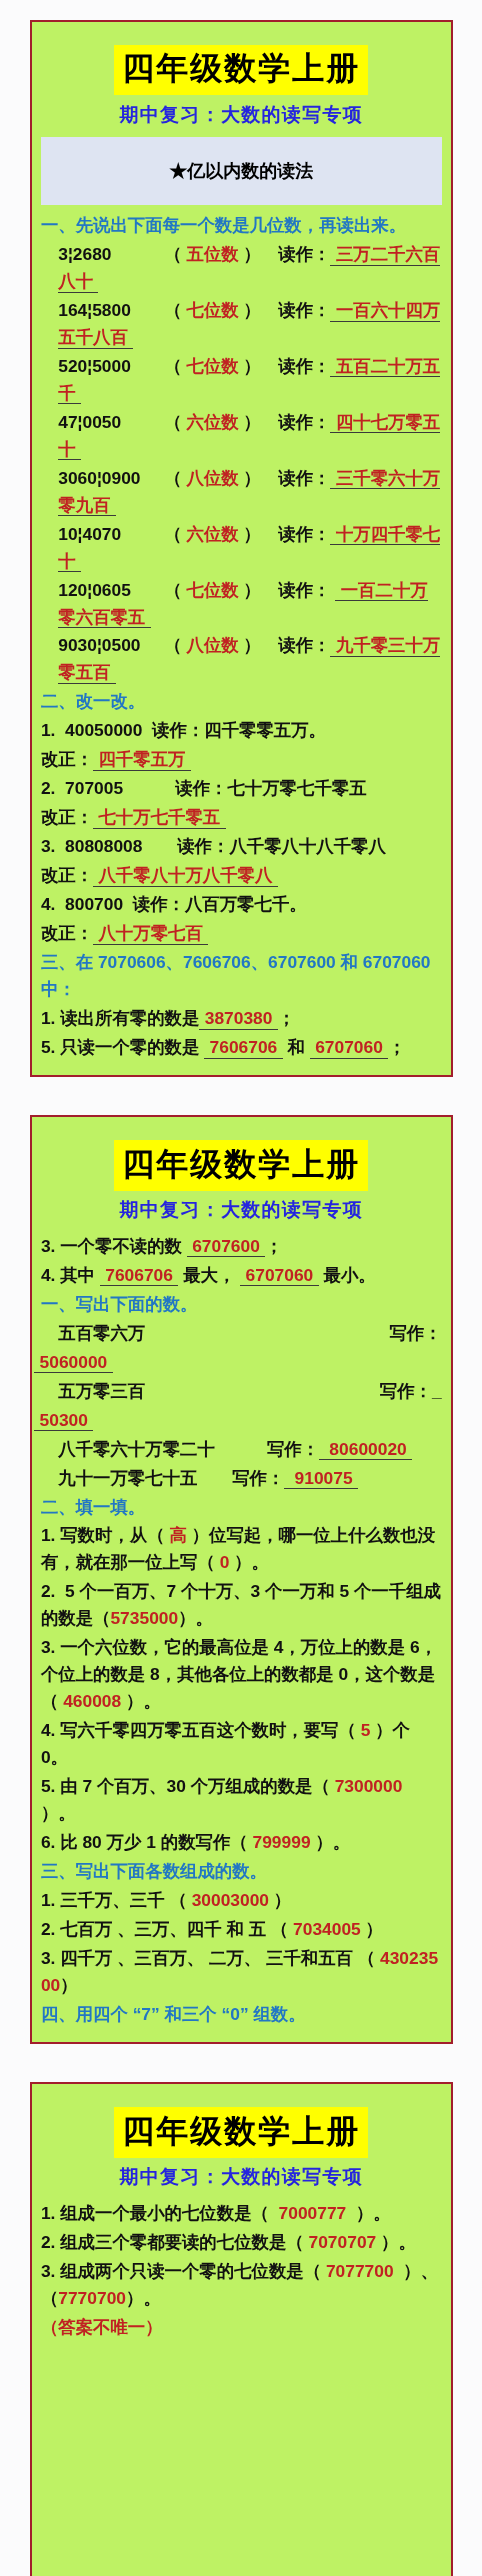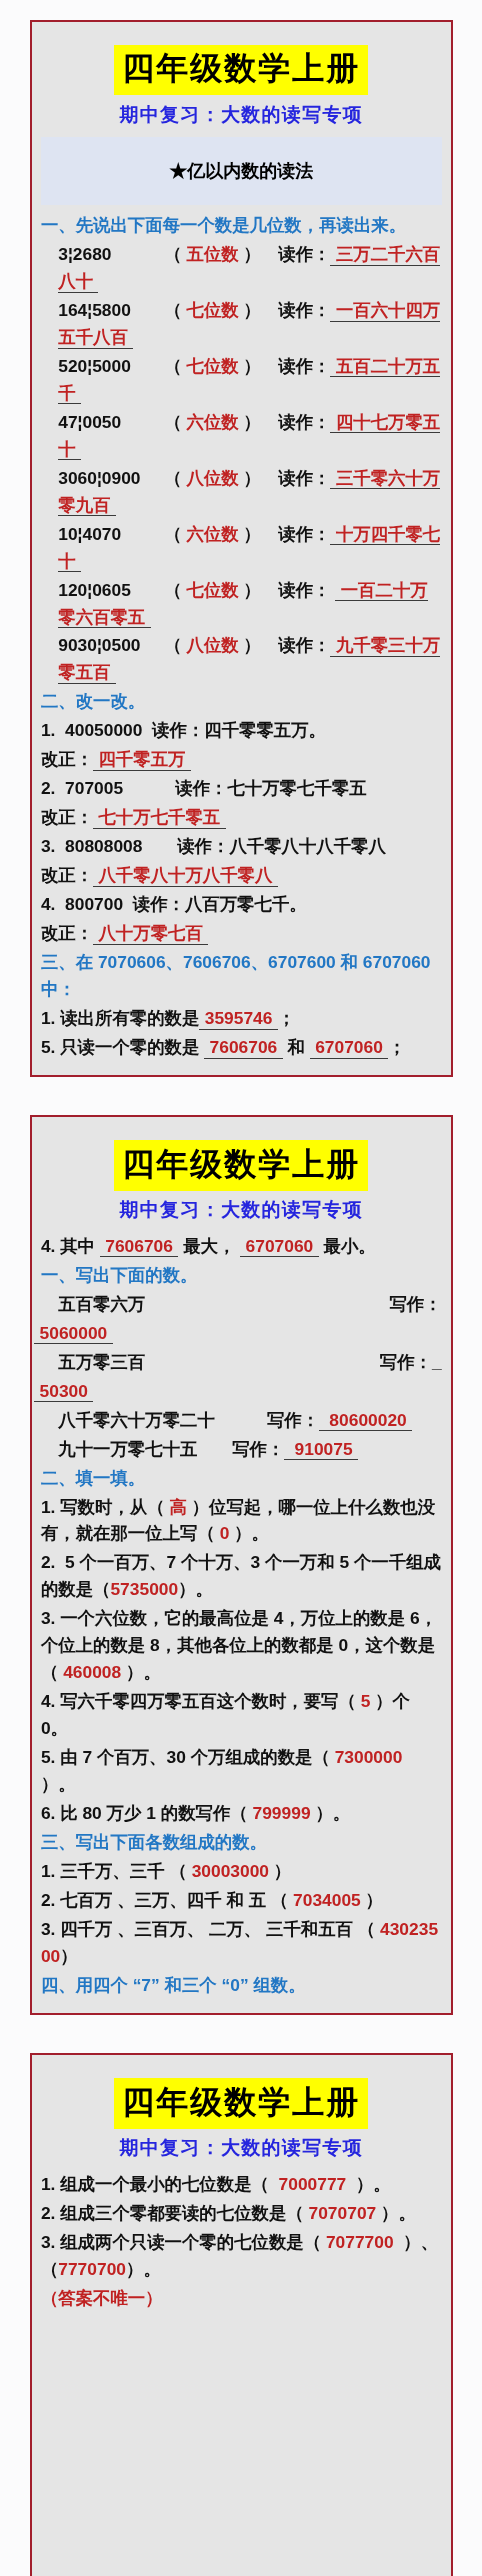--- a/index.html
+++ b/index.html
@@ -8,21 +8,21 @@
     width:482px; min-height:2576px;
     font-family:"Liberation Sans", sans-serif;
     -webkit-font-smoothing:antialiased;
   }
   .page {
     width:482px; min-height:2576px;
     padding:19.5px 29px 20px 29.5px;
     display:flex; flex-direction:column; gap:38px;
   }
   .card {
-    background:#e5e5e5;
+    background:#bef264;
     border:2px solid #a21e2c;
     min-height:820px;
     padding:19px 0 12px 0;
   }
   .card-title-wrap { text-align:center; margin:4px 0 2.7px 0; }
   .card-title {
     display:inline-block;
     background:#ffff00; color:#000;
     font-size:32px; font-weight:bold;
     letter-spacing:2px; padding:2.7px 8px 4px 8px;
@@ -82,31 +82,32 @@
         <div class="line h"><span class="seg k">二、改一改。</span></div>
         <div class="line"><span class="seg k">1.  40050000  读作：四千零零五万。</span></div>
         <div class="line"><span class="seg k">改正：</span><span class="seg ru">四千零五万</span></div>
         <div class="line"><span class="seg k">2.  707005　　　读作：七十万零七千零五</span></div>
         <div class="line"><span class="seg k">改正：</span><span class="seg ru">七十万七千零五</span></div>
         <div class="line"><span class="seg k">3.  80808008　　读作：八千零八十八千零八</span></div>
         <div class="line"><span class="seg k">改正：</span><span class="seg ru">八千零八十万八千零八</span></div>
         <div class="line"><span class="seg k">4.  800700  读作：八百万零七千。</span></div>
         <div class="line"><span class="seg k">改正：</span><span class="seg ru">八十万零七百</span></div>
         <div class="line h"><span class="seg k">三、在 7070606、7606706、6707600 和 6707060 中：</span></div>
-        <div class="line"><span class="seg k">1. 读出所有零的数是</span><span class="seg ru">3595746</span><span class="seg k">；</span></div>
+        <div class="line"><span class="seg k">1. 读出所有零的数是</span><span class="seg ru">3870380</span><span class="seg k">；</span></div>
         <div class="line"><span class="seg k">5. 只读一个零的数是 </span><span class="seg ru">7606706</span><span class="seg k"> 和 </span><span class="seg ru">6707060</span><span class="seg k">；</span></div>
       </div>
   </section>
 
   <section class="card">
     <div class="card-title-wrap">
       <span class="card-title">四年级数学上册</span>
     </div>
     <div class="card-subtitle">期中复习：大数的读写专项</div>
     <div class="card-body">
+        <div class="line"><span class="seg k">3. 一个零不读的数 </span><span class="seg ru">6707600</span><span class="seg k">；</span></div>
         <div class="line"><span class="seg k">4. 其中 </span><span class="seg ru">7606706</span><span class="seg k"> 最大， </span><span class="seg ru">6707060</span><span class="seg k"> 最小。</span></div>
         <div class="line h"><span class="seg k">一、写出下面的数。</span></div>
         <div class="line ind flexline">
           <span class="seg k">五百零六万</span>
           <span class="seg sp"></span>
           <span class="seg k">写作：</span>
         </div>
         <div class="line edge"><span class="seg ru">5060000</span></div>
         <div class="line ind flexline">
           <span class="seg k">五万零三百</span>

